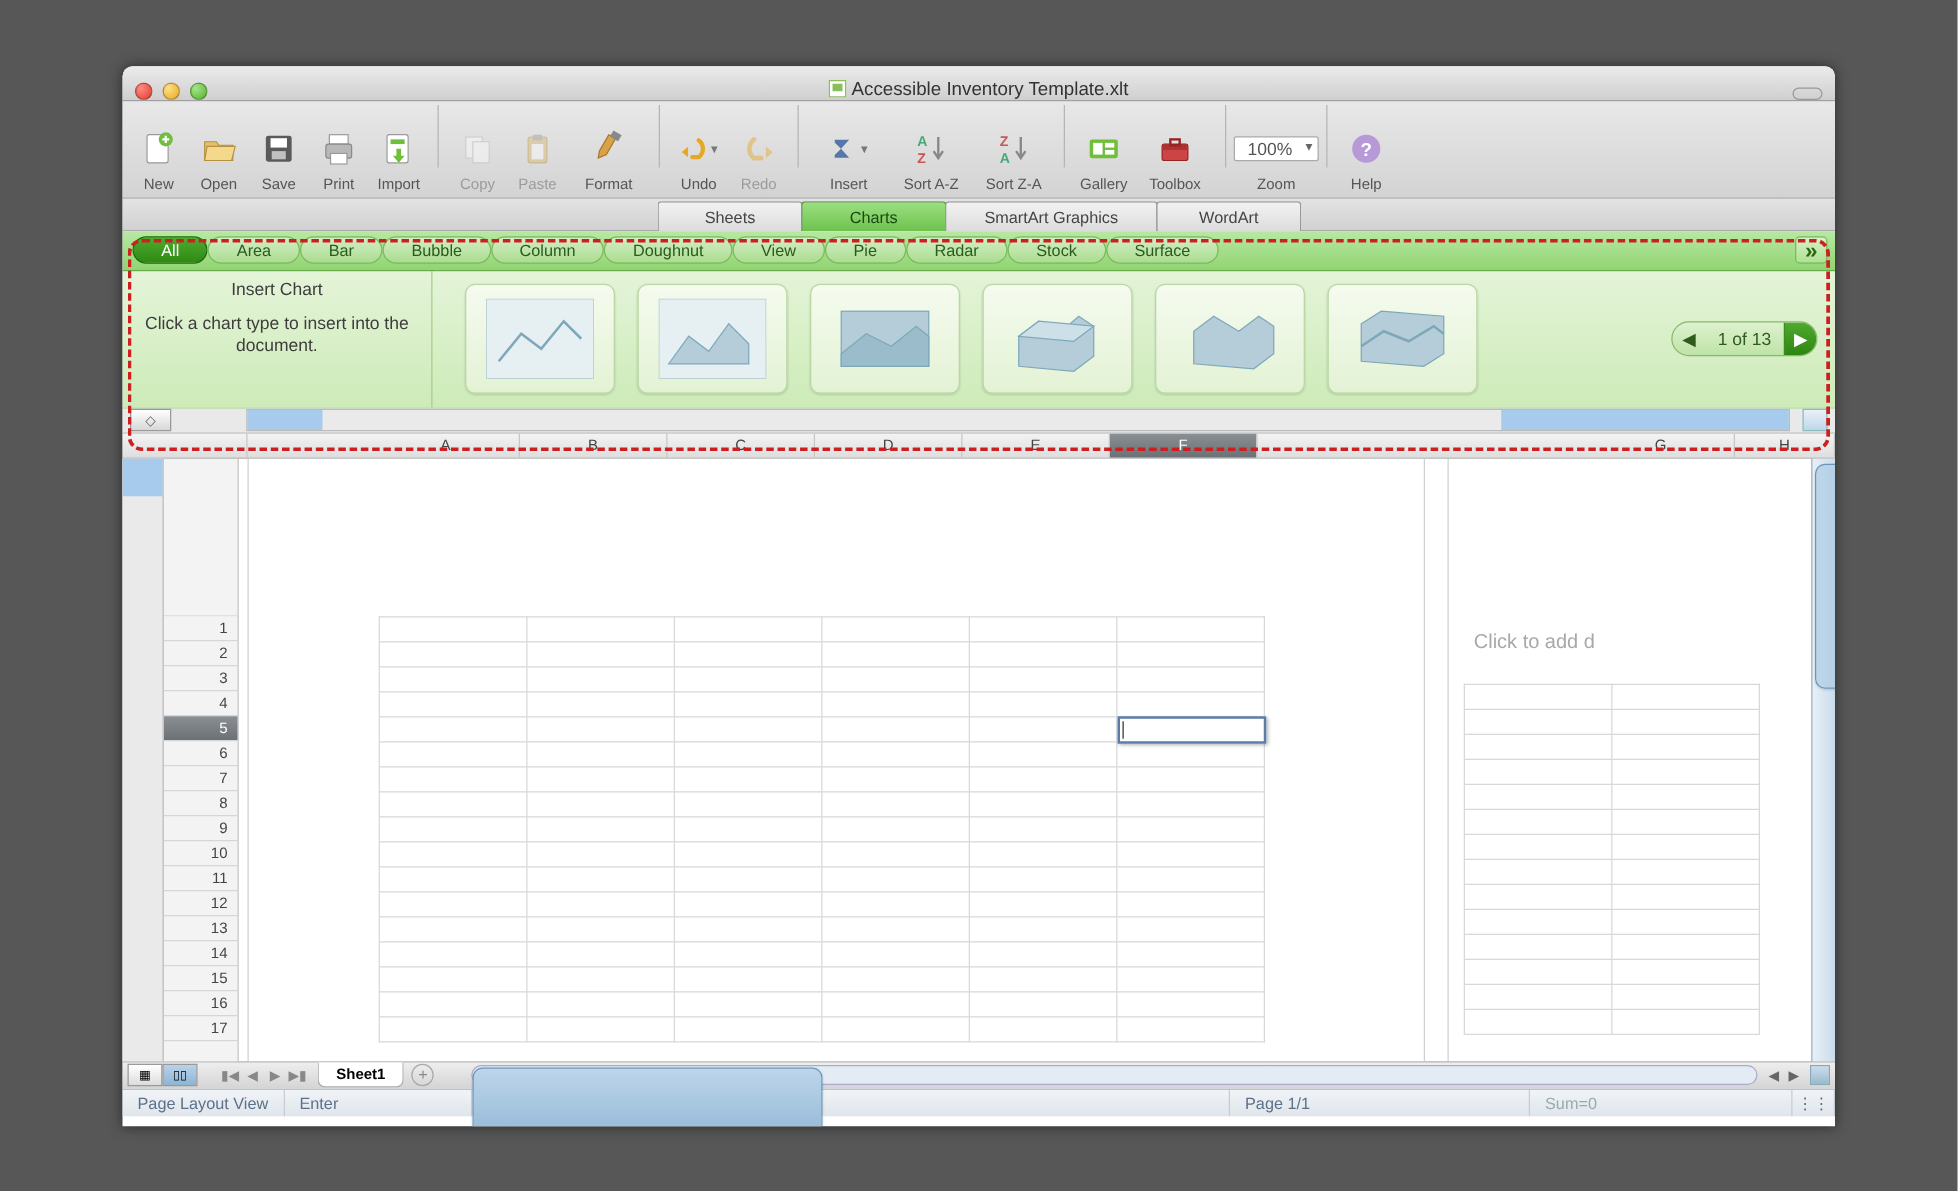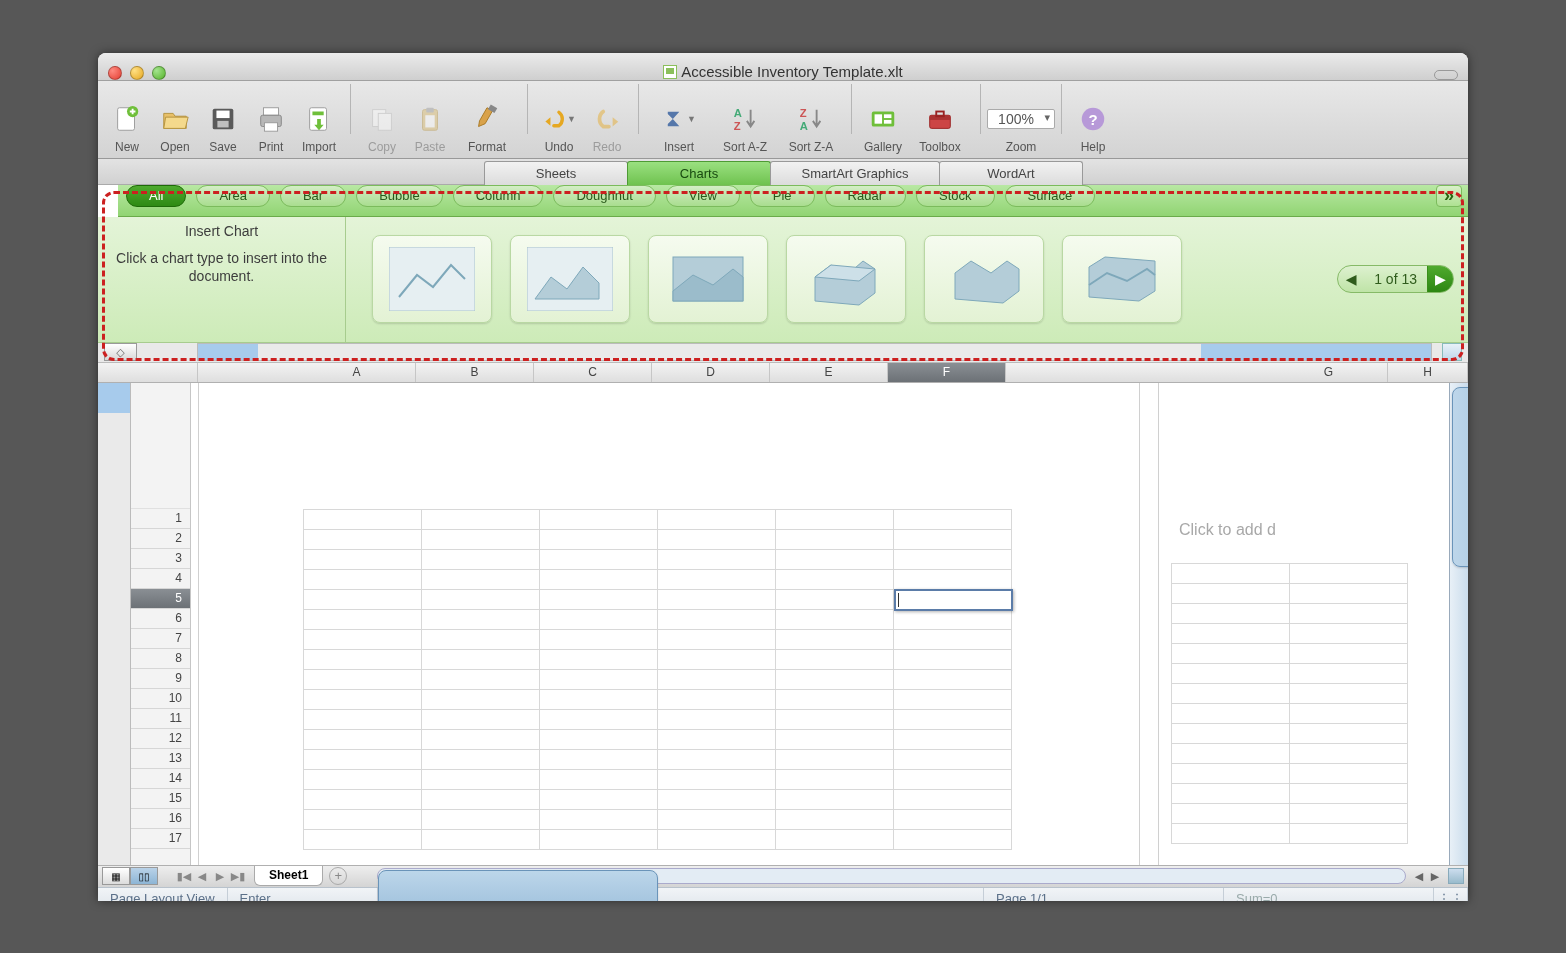--- a/index.html
+++ b/index.html
@@ -18,28 +18,28 @@
 .toolbar { height: 78px; background: linear-gradient(#e8e8e8,#d3d3d3); border-bottom: 1px solid #999; display: flex; align-items: flex-end; padding: 0 6px 4px 6px; gap: 2px; }
 .tb { display: flex; flex-direction: column; align-items: center; font-size: 12px; color: #555; min-width: 46px; cursor: pointer; }
 .tb.dim { opacity: .45; }
 .tb .ic { width: 34px; height: 34px; margin-bottom: 4px; display:flex; align-items:center; justify-content:center; }
 .tb.wide { min-width: 64px; }
 .sep { width: 1px; height: 50px; background: #b5b5b5; margin: 0 6px 20px 6px; }
 .zoombox { background:#fff; border:1px solid #aaa; padding:1px 20px 1px 10px; font-size:14px; position:relative; border-radius:2px;}
 .zoombox:after { content:"▾"; position:absolute; right:4px; top:1px; font-size:11px; color:#666;}
 
 .ribbon-tabs { height: 26px; background: linear-gradient(#e3e3e3,#d1d1d1); display: flex; justify-content: center; gap: 0; border-bottom: 1px solid #aaa;}
-.rtab { width: 144px; height: 24px; margin-top:2px; border:1px solid #999; border-bottom:none; background: linear-gradient(#f2f2f2,#dcdcdc); font-size: 13px; color:#444; display:flex; align-items:center; justify-content:center; border-radius:3px 3px 0 0; margin-right:-1px; cursor:pointer;}
+.rtab { width: 116px; height: 24px; margin-top:2px; border:1px solid #999; border-bottom:none; background: linear-gradient(#f2f2f2,#dcdcdc); font-size: 13px; color:#444; display:flex; align-items:center; justify-content:center; border-radius:3px 3px 0 0; margin-right:-1px; cursor:pointer;}
 .rtab.active { background: linear-gradient(#9ae080,#6fc24f); color:#184a10; border-color:#4e9a35;}
 .annot { position:absolute; top:138px; left:4px; right:4px; height:170px; border:3px dashed #cc2020; border-radius:12px; pointer-events:none; z-index:50;}
-.chart-cat { height: 32px; background: linear-gradient(#b8e8a3,#91d473); display:flex; padding:0 8px; gap:10px; border-bottom:1px solid #6aab4a; position:relative;margin-left:20px;}
+.chart-cat { height: 32px; background: linear-gradient(#b8e8a3,#91d473); display:flex; align-items:center; padding:0 8px; border-bottom:1px solid #6aab4a; position:relative;}
 .cat { height:22px; padding:0 22px; background: linear-gradient(#d4eec6,#a9dd8f); border-radius:11px; font-size:13px; color:#2a5a1c; border:1px solid #7bbb5c; display:flex; align-items:center; cursor:pointer;}
 .cat.active { background: linear-gradient(#4eaa2e,#2e8a14); color:#fff; border-color:#1e6a08;}
 .cat-more { width:26px; font-size:18px; color:#2a6612; font-weight:bold; background:linear-gradient(#d9f0c9,#aee192); border-radius:4px; display:flex; align-items:center; justify-content:center; height:22px; border:1px solid #7bbb5c; cursor:pointer; position:absolute; right:6px;}
-.chart-gallery { height: 126px; background: linear-gradient(#e4f4d8,#cdebb8); display:flex; border-bottom:1px solid #a7cc8e;}
+.chart-gallery { height: 110px; background: linear-gradient(#e4f4d8,#cdebb8); display:flex; border-bottom:1px solid #a7cc8e;}
 .ins-panel { width: 248px; border-right:1px solid #a7cc8e; display:flex; flex-direction:column; align-items:center; justify-content:flex-start; padding:6px 18px; text-align:center;}
 .ins-panel .hdr { font-size:14px; color:#3d3d3d; margin-bottom:10px; }
 .ins-panel .desc { font-size:14px; color:#3d3d3d; line-height:1.35; }
 .thumbs { flex:1; display:flex; align-items:center; gap:18px; padding-left:26px; }
 .thumb { width: 120px; height: 88px; background: linear-gradient(#f5fbef,#e3f2d4); border:1px solid #b9d8a3; border-radius:8px; display:flex; align-items:center; justify-content:center; cursor:pointer; box-shadow:0 1px 2px rgba(0,0,0,.15);}
 .thumb svg { width: 86px; height: 64px; }
 .pager { margin-left:auto; margin-right:14px; display:flex; align-items:center; gap:0; }
 .pager-pill { background:linear-gradient(#ddf1cf,#bfe4a7); border:1px solid #86ba67; border-radius:14px; height:28px; display:flex; align-items:center; font-size:14px; color:#2f5c1c; overflow:hidden;}
 .pager-pill .arr { width:26px; height:100%; display:flex; align-items:center; justify-content:center; cursor:pointer; }
 .pager-pill .arr.r { background:linear-gradient(#4faa2e,#2d8612); color:#fff; border-left:1px solid #3a8f1a;}

